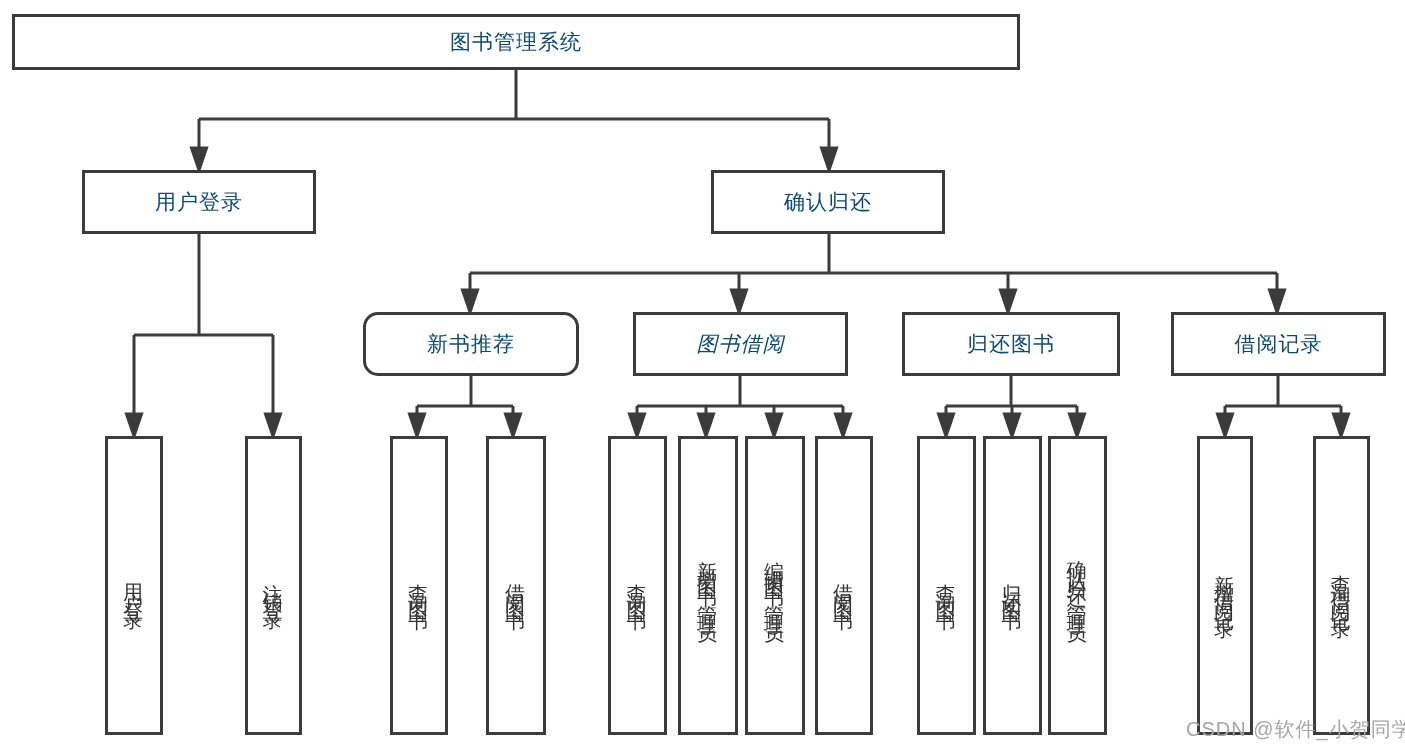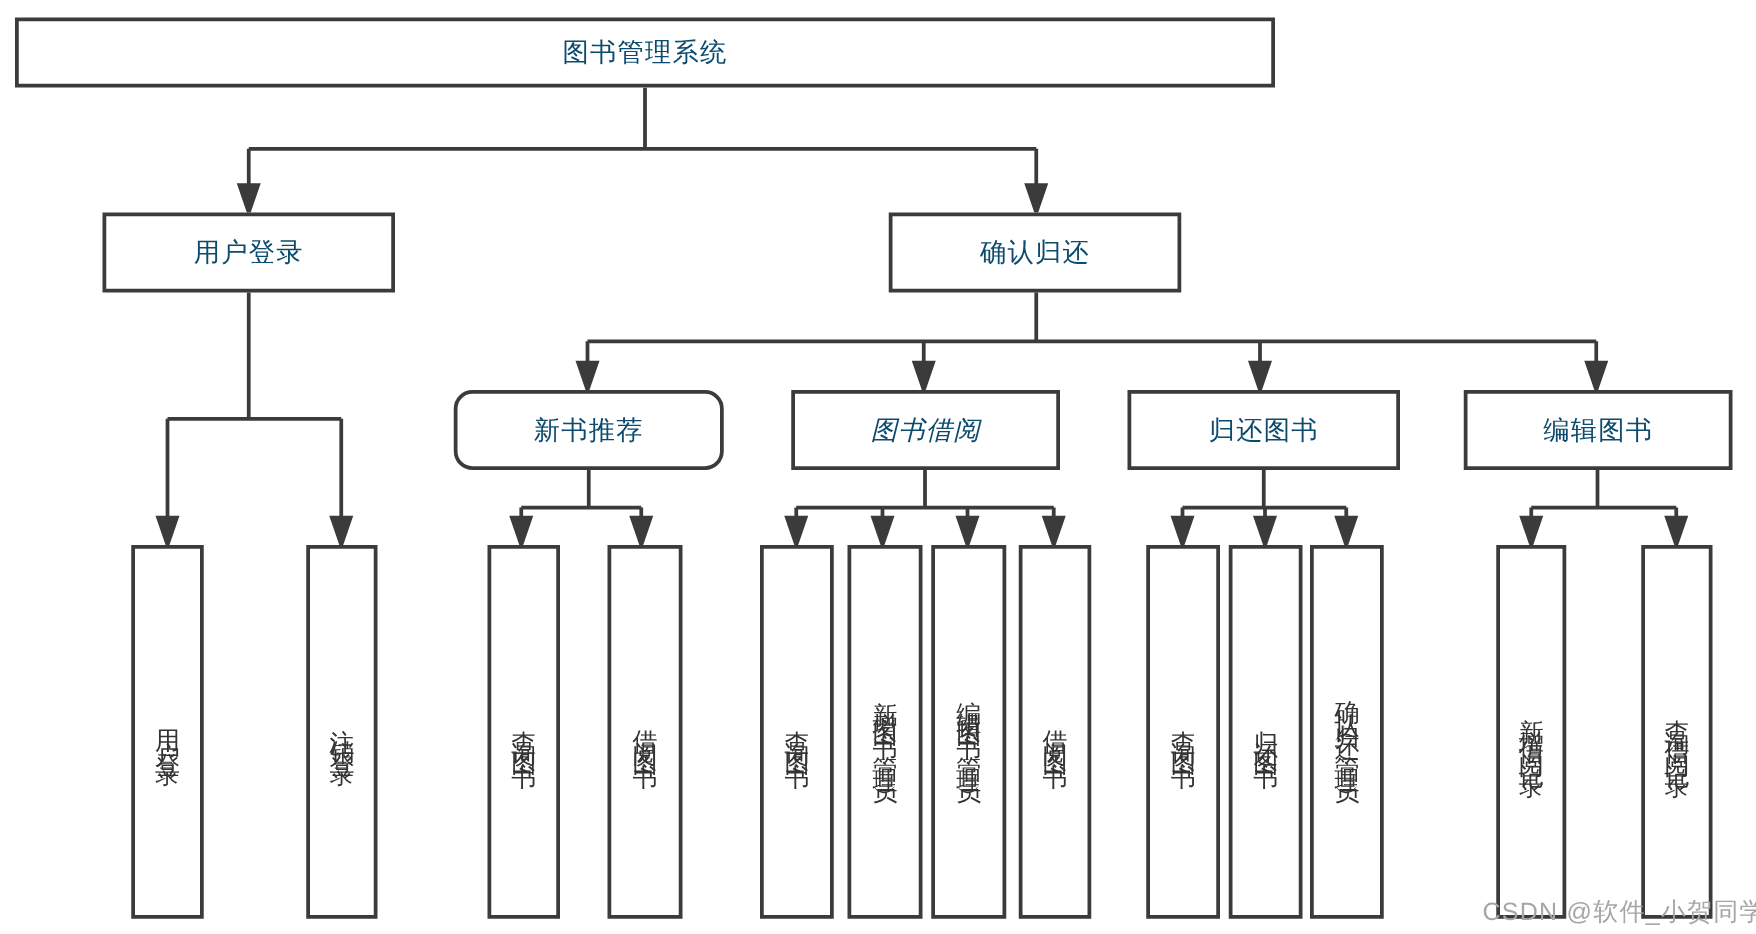--- a/index.html
+++ b/index.html
@@ -111,21 +111,21 @@
   <div class="box" style="left:363px;top:312px;width:216px;height:64px;border-radius:15px;">
     <span class="hlabel">新书推荐</span>
   </div>
   <div class="box" style="left:633px;top:312px;width:215px;height:64px;font-style:italic;">
     <span class="hlabel">图书借阅</span>
   </div>
   <div class="box" style="left:902px;top:312px;width:218px;height:64px;">
     <span class="hlabel">归还图书</span>
   </div>
   <div class="box" style="left:1171px;top:312px;width:215px;height:64px;">
-    <span class="hlabel">编辑图书</span>
+    <span class="hlabel">借阅记录</span>
   </div>
 
   <div class="box leaf" style="left:105px;width:58px;">
     <span class="vtext">用户登录</span>
   </div>
   <div class="box leaf" style="left:245px;width:57px;">
     <span class="vtext">注销登录</span>
   </div>
 
   <div class="box leaf" style="left:390px;width:58px;">

